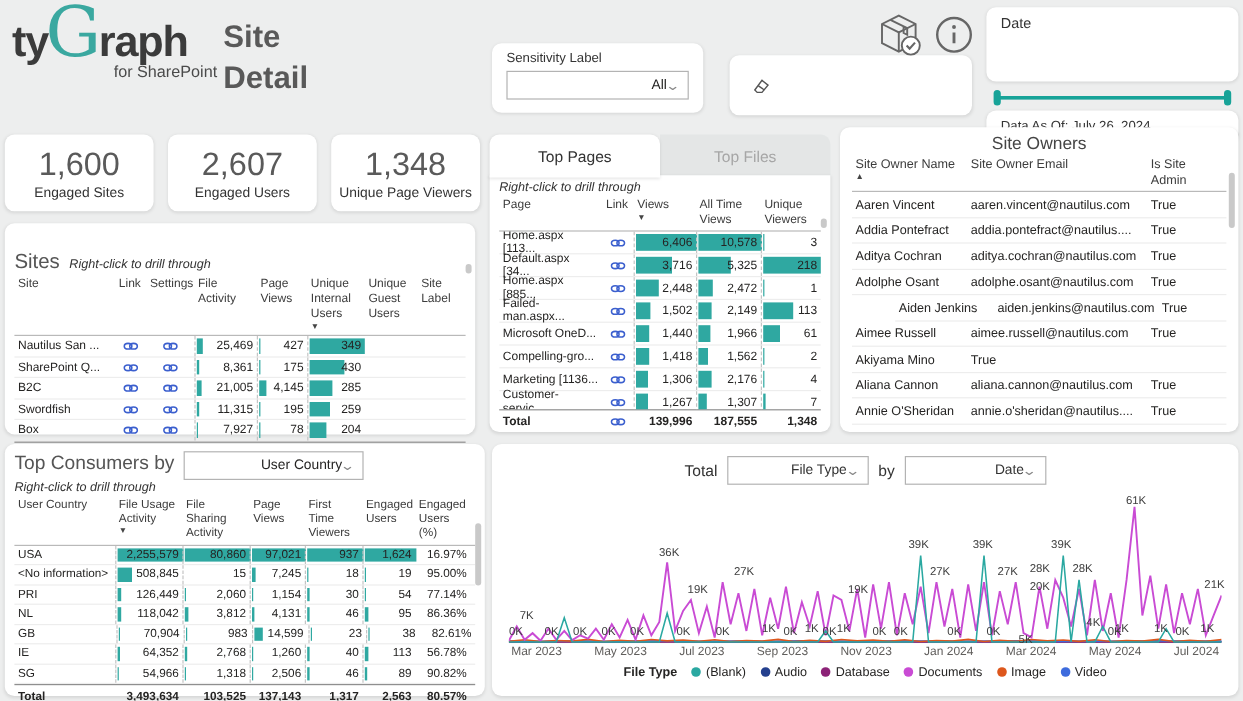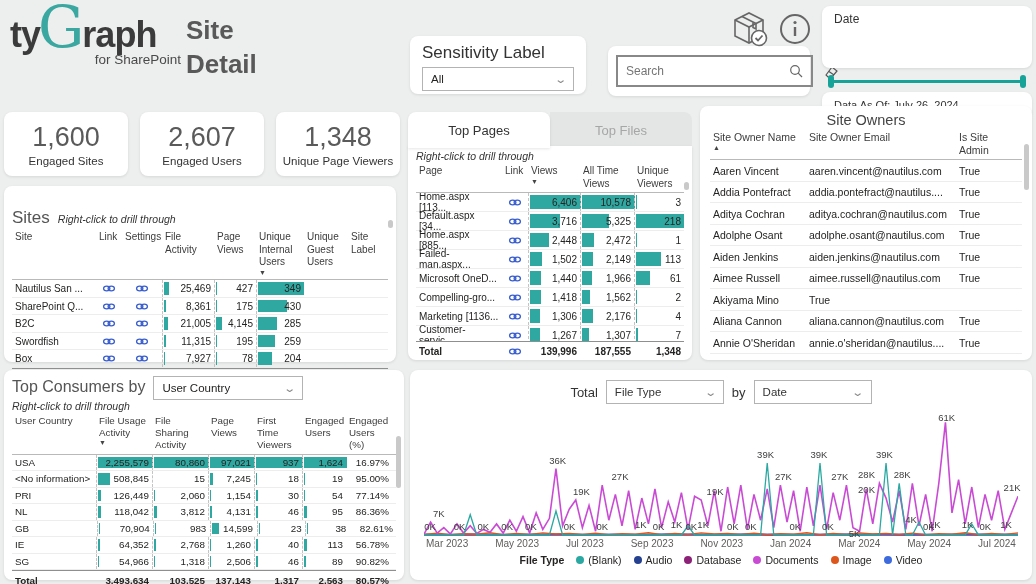--- a/index.html
+++ b/index.html
@@ -8,22 +8,22 @@
   
   #logo { position:absolute; left:10px; top:4px; width:175px; }
   #logo .row1 { display:flex; align-items:baseline; color:#3b3b3b; font-weight:600; }
   #logo .ty { font-size:36px; letter-spacing:-1px; }
   #logo .g { font-size:58px; line-height:.8; color:#3aa8a0; font-family:"DejaVu Serif", serif; font-weight:400; margin:0 -2px; }
   #logo .raph { font-size:36px; letter-spacing:-1px; }
   #logo .sub { text-align:right; font-size:13.5px; color:#4a4a4a; margin-top:-4px; padding-right:4px; }
   #page-title { position:absolute; left:186px; top:14px; font-size:26px; line-height:1.3; font-weight:bold; color:#595959; }
   
   #sensitivity-card { left:410px; top:36px; width:176px; height:58px; padding:7px 12px; }
-  #sensitivity-card .lbl { font-size:17px; color:#333; }
-  .selectbox { margin-top:4px; border:1px solid #b3b3b3; background:#fff; height:24px; display:flex; align-items:center; justify-content:space-between; padding:0 8px; font-size:11.5px; cursor:pointer;gap:16px; }
+  #sensitivity-card .lbl { font-size:11px; color:#333; }
+  .selectbox { margin-top:4px; border:1px solid #b3b3b3; background:#fff; height:24px; display:flex; align-items:center; justify-content:flex-end; padding:0 8px; font-size:11.5px; cursor:pointer; }
   .chev { color:#888; font-size:11px; transform:scaleX(1.4); }
   #search-card { left:608px; top:46px; width:202px; height:50px; display:flex; align-items:center; padding:0 8px; }
   #search-box { flex:1; border:2px solid #888; height:32px; display:flex; align-items:center; padding:0 8px; }
   #search-box input { border:none; outline:none; flex:1; font-size:12px; font-family:inherit; color:#333; background:transparent; }
   .icon-btn { color:#666; margin-left:8px; cursor:pointer; display:flex; align-items:center; }
   #badge-icon { position:absolute; left:727px; top:8px; width:44px; height:42px; }
   #info-icon { position:absolute; left:778px; top:12px; width:34px; height:34px; cursor:pointer; }
   
   #date-card { left:822px; top:6px; width:210px; height:62px; padding:6px 12px; }
   #date-card .lbl { font-size:12px; color:#333; }
@@ -96,29 +96,20 @@
 
 <div class="card" id="sensitivity-card">
   <div class="lbl">Sensitivity Label</div>
   <div class="selectbox">
     <span>All</span>
     <span class="chev">⌄</span>
   </div>
 </div>
 
 <div class="card" id="search-card">
-  <div id="search-box">
-    <input type="text" placeholder="Search" style="">
-    <span class="icon-btn">
-      <svg width="14" height="14" viewBox="0 0 14 14">
-          <circle cx="6" cy="6" r="4.3" fill="none" stroke="#666" stroke-width="1.2"></circle>
-          <line x1="9.2" y1="9.2" x2="13" y2="13" stroke="#666" stroke-width="1.2"></line>
-        </svg>
-    </span>
-  </div>
   <span class="icon-btn">
     <svg width="18" height="14" viewBox="0 0 18 14">
         <path d="M5 11 L11 3 L16 7 L11 13 L7 13 Z" fill="none" stroke="#555" stroke-width="1.2"></path>
         <line x1="8" y1="7.5" x2="13" y2="11" stroke="#555" stroke-width="1.2"></line>
       </svg>
   </span>
 </div>
 
 <div id="badge-icon">
   <svg width="44" height="42" viewBox="0 0 44 42">
@@ -674,21 +665,21 @@
           <div class="td" style="width: 96px;">
             <span class="v">Adolphe Osant</span>
           </div>
           <div class="td" style="width: 150px;">
             <span class="v">adolphe.osant@nautilus.com</span>
           </div>
           <div class="td" style="width: 66px;">
             <span class="v">True</span>
           </div>
         </div>
-        <div class="tr" style="height: 21.5px;">
+        <div class="tr" style="height: 21.5px; margin-left: 36px;">
           <div class="td" style="width: 96px;">
             <span class="v">Aiden Jenkins</span>
           </div>
           <div class="td" style="width: 150px;">
             <span class="v">aiden.jenkins@nautilus.com</span>
           </div>
           <div class="td" style="width: 66px;">
             <span class="v">True</span>
           </div>
         </div>

